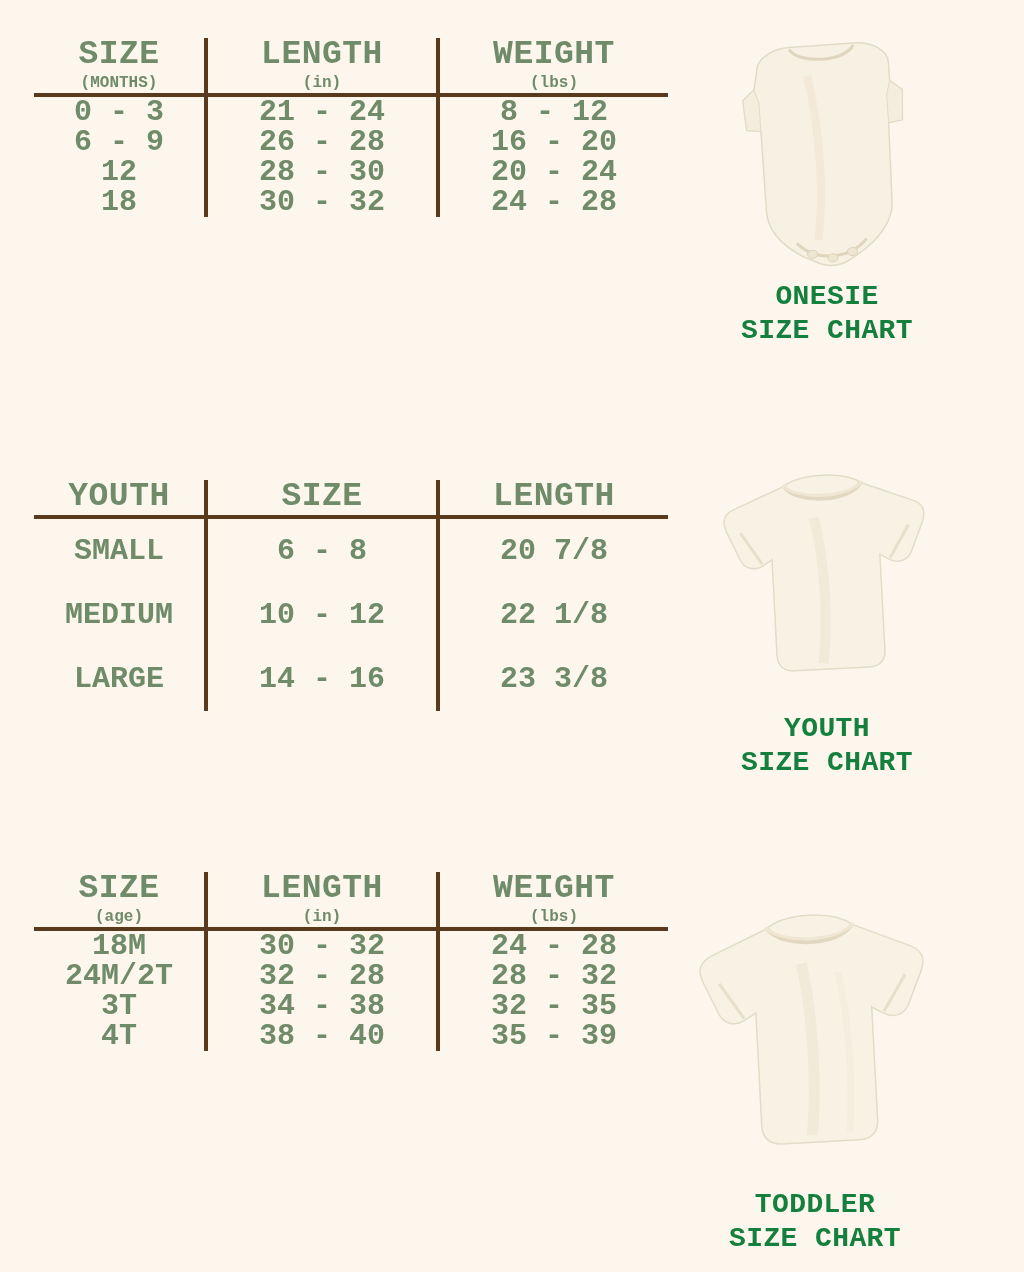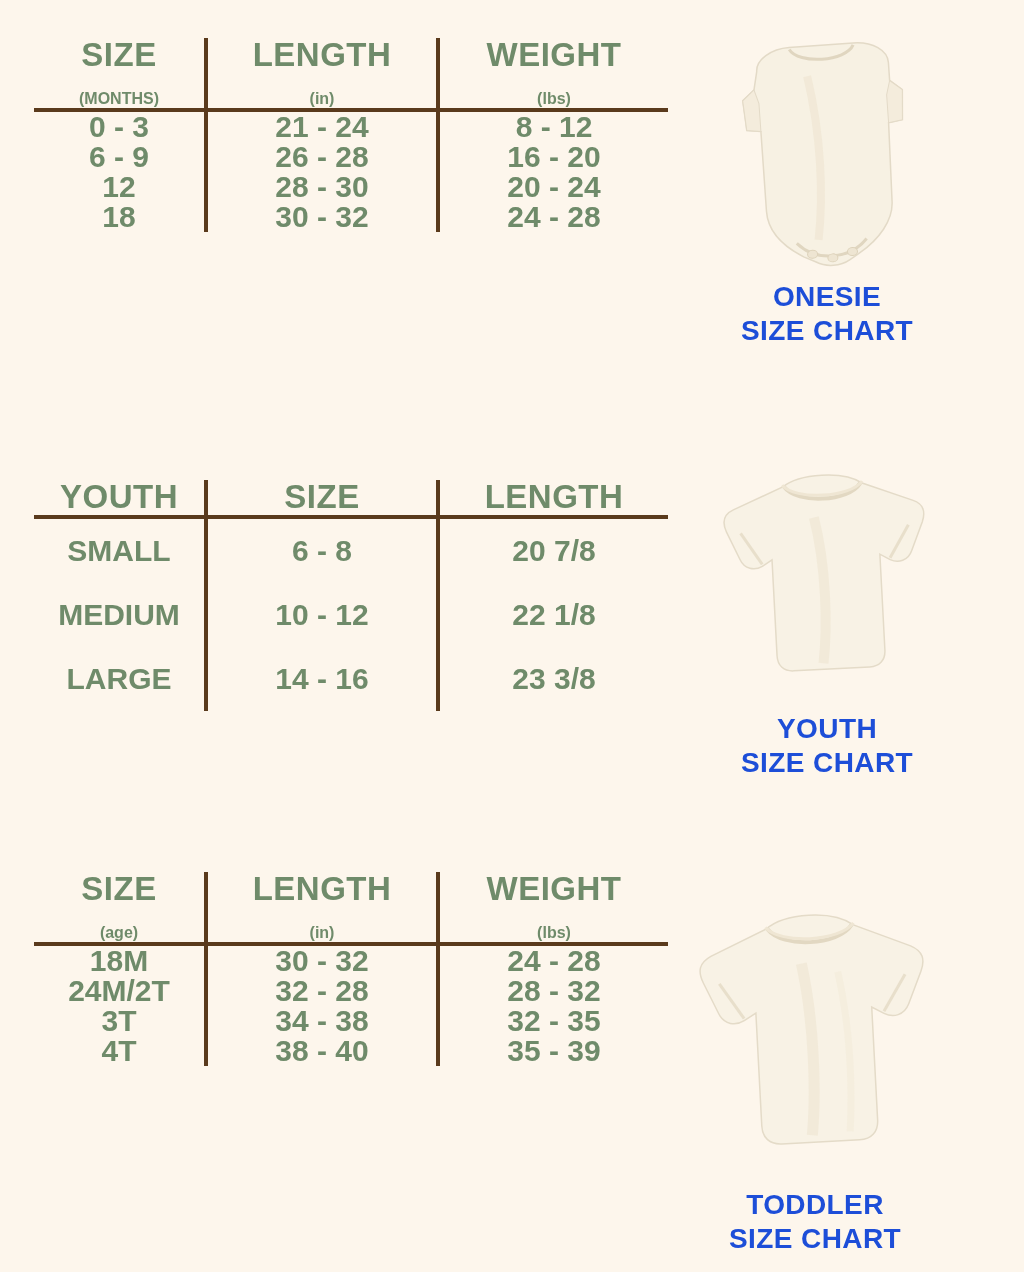--- a/index.html
+++ b/index.html
@@ -13,20 +13,21 @@
     font-family: "Liberation Sans", sans-serif;
     color: #6f8b6a;
     overflow: hidden;
   }
   .page {
     position: relative;
     width: 1024px;
     height: 1148px;
     background: #fdf6ec;
     box-sizing: border-box;
+    font-family: Liberation Mono, monospace;
   }
 
   .section {
     position: absolute;
     display: flex;
     align-items: flex-start;
   }
 
   
   .chart-table {
@@ -51,21 +52,21 @@
   .hdr-main {
     font-size: 33px;
     letter-spacing: 0.5px;
     line-height: 1.05;
     color: #6f8b6a;
   }
   .hdr-sub {
     font-size: 16px;
     line-height: 1.2;
     color: #6f8b6a;
-    margin-top: 16px;
+    margin-top: 1px;
   }
   .body-cell {
     font-size: 30px;
     line-height: 1.0;
     padding: 9px 0;
     color: #6f8b6a;
   }
 
   
   .vline-l { border-left: 4px solid #5a3a1c; }
@@ -81,21 +82,21 @@
   .garment-wrap {
     position: relative;
     height: 260px;
     display: flex;
     align-items: center;
     justify-content: center;
   }
   .caption {
     font-size: 28px;
     font-weight: bold;
-    color: #1d4ed8;
+    color: #15803d;
     line-height: 1.22;
     letter-spacing: 0.4px;
     text-transform: uppercase;
   }
 
   
   .garment-svg { display: block; }
 
 </style>
 </head>

